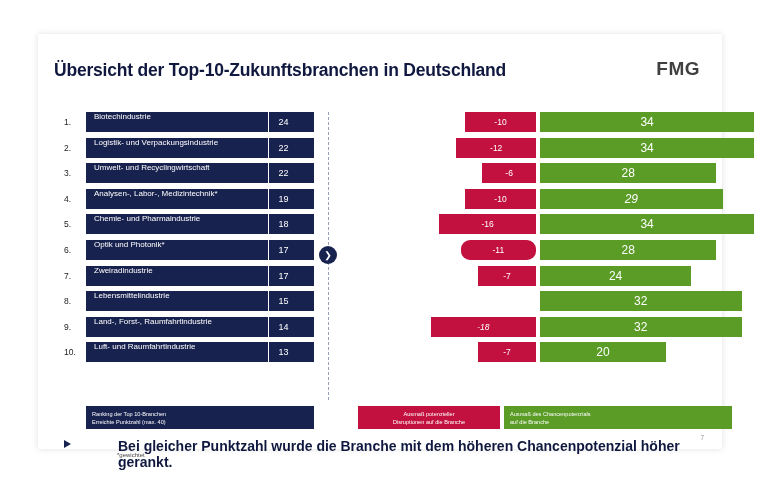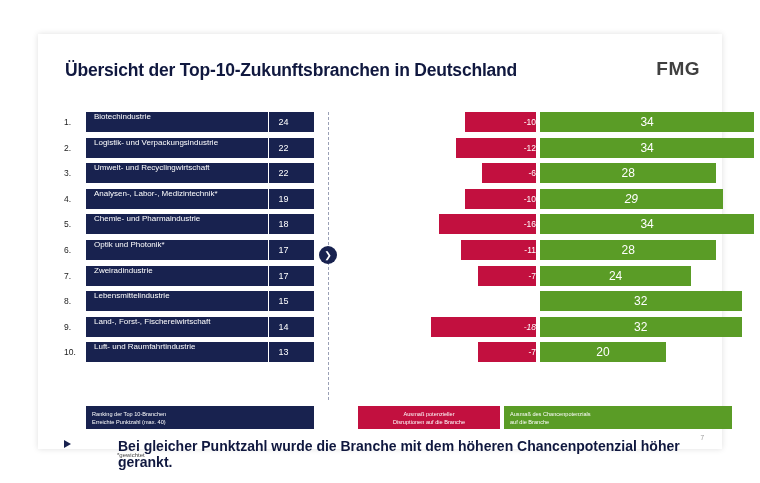--- a/index.html
+++ b/index.html
@@ -17,21 +17,21 @@
     position: absolute;
     left: 38px;
     top: 34px;
     width: 684px;
     height: 415px;
     background: #ffffff;
     box-shadow: 0 0 6px rgba(0,0,0,0.13);
   }
   .title-row {
     position: absolute;
-    left: 27px;
+    left: 16px;
     top: 26px;
     right: 22px;
     height: 30px;
   }
   .slide-title {
     font-size: 17.5px;
     font-weight: bold;
     color: #10183f;
     letter-spacing: -0.2px;
     white-space: nowrap;
@@ -126,21 +126,21 @@
     height: 20px;
     display: flex;
     justify-content: flex-end;
   }
   .neg-bar {
     height: 20px;
     background: #c2103f;
     color: #ffffff;
     font-size: 8.5px;
     line-height: 20px;
-    text-align: right;
+    text-align: center;
   }
   .pos-wrap {
     position: absolute;
     left: 182px;
     top: 0;
     height: 20px;
   }
   .pos-bar {
     height: 20px;
     background: #5a9c26;
@@ -289,21 +289,21 @@
       <div class="rank-row">
         <div class="rank-num">8.</div>
         <div class="rank-bar">
           <div class="rank-name">Lebensmittelindustrie</div>
           <div class="rank-score">15</div>
         </div>
       </div>
       <div class="rank-row">
         <div class="rank-num">9.</div>
         <div class="rank-bar">
-          <div class="rank-name">Land-, Forst-, Fischereiwirtschaft</div>
+          <div class="rank-name">Land-, Forst-, Raumfahrtindustrie</div>
           <div class="rank-score">14</div>
         </div>
       </div>
       <div class="rank-row">
         <div class="rank-num">10.</div>
         <div class="rank-bar">
           <div class="rank-name">Luft- und Raumfahrtindustrie</div>
           <div class="rank-score">13</div>
         </div>
       </div>
@@ -348,21 +348,21 @@
       <div class="chart-row">
         <div class="neg-wrap">
           <div class="neg-bar" style="width: 96.8px;">-16</div>
         </div>
         <div class="pos-wrap">
           <div class="pos-bar" style="width: 214.2px;">34</div>
         </div>
       </div>
       <div class="chart-row">
         <div class="neg-wrap">
-          <div class="neg-bar" style="width: 75.3px;">-11</div>
+          <div class="neg-bar" style="width: 75.3px; border-radius: 9px;">-11</div>
         </div>
         <div class="pos-wrap">
           <div class="pos-bar" style="width: 176.4px;">28</div>
         </div>
       </div>
       <div class="chart-row">
         <div class="neg-wrap">
           <div class="neg-bar" style="width: 58.1px;">-7</div>
         </div>
         <div class="pos-wrap">

